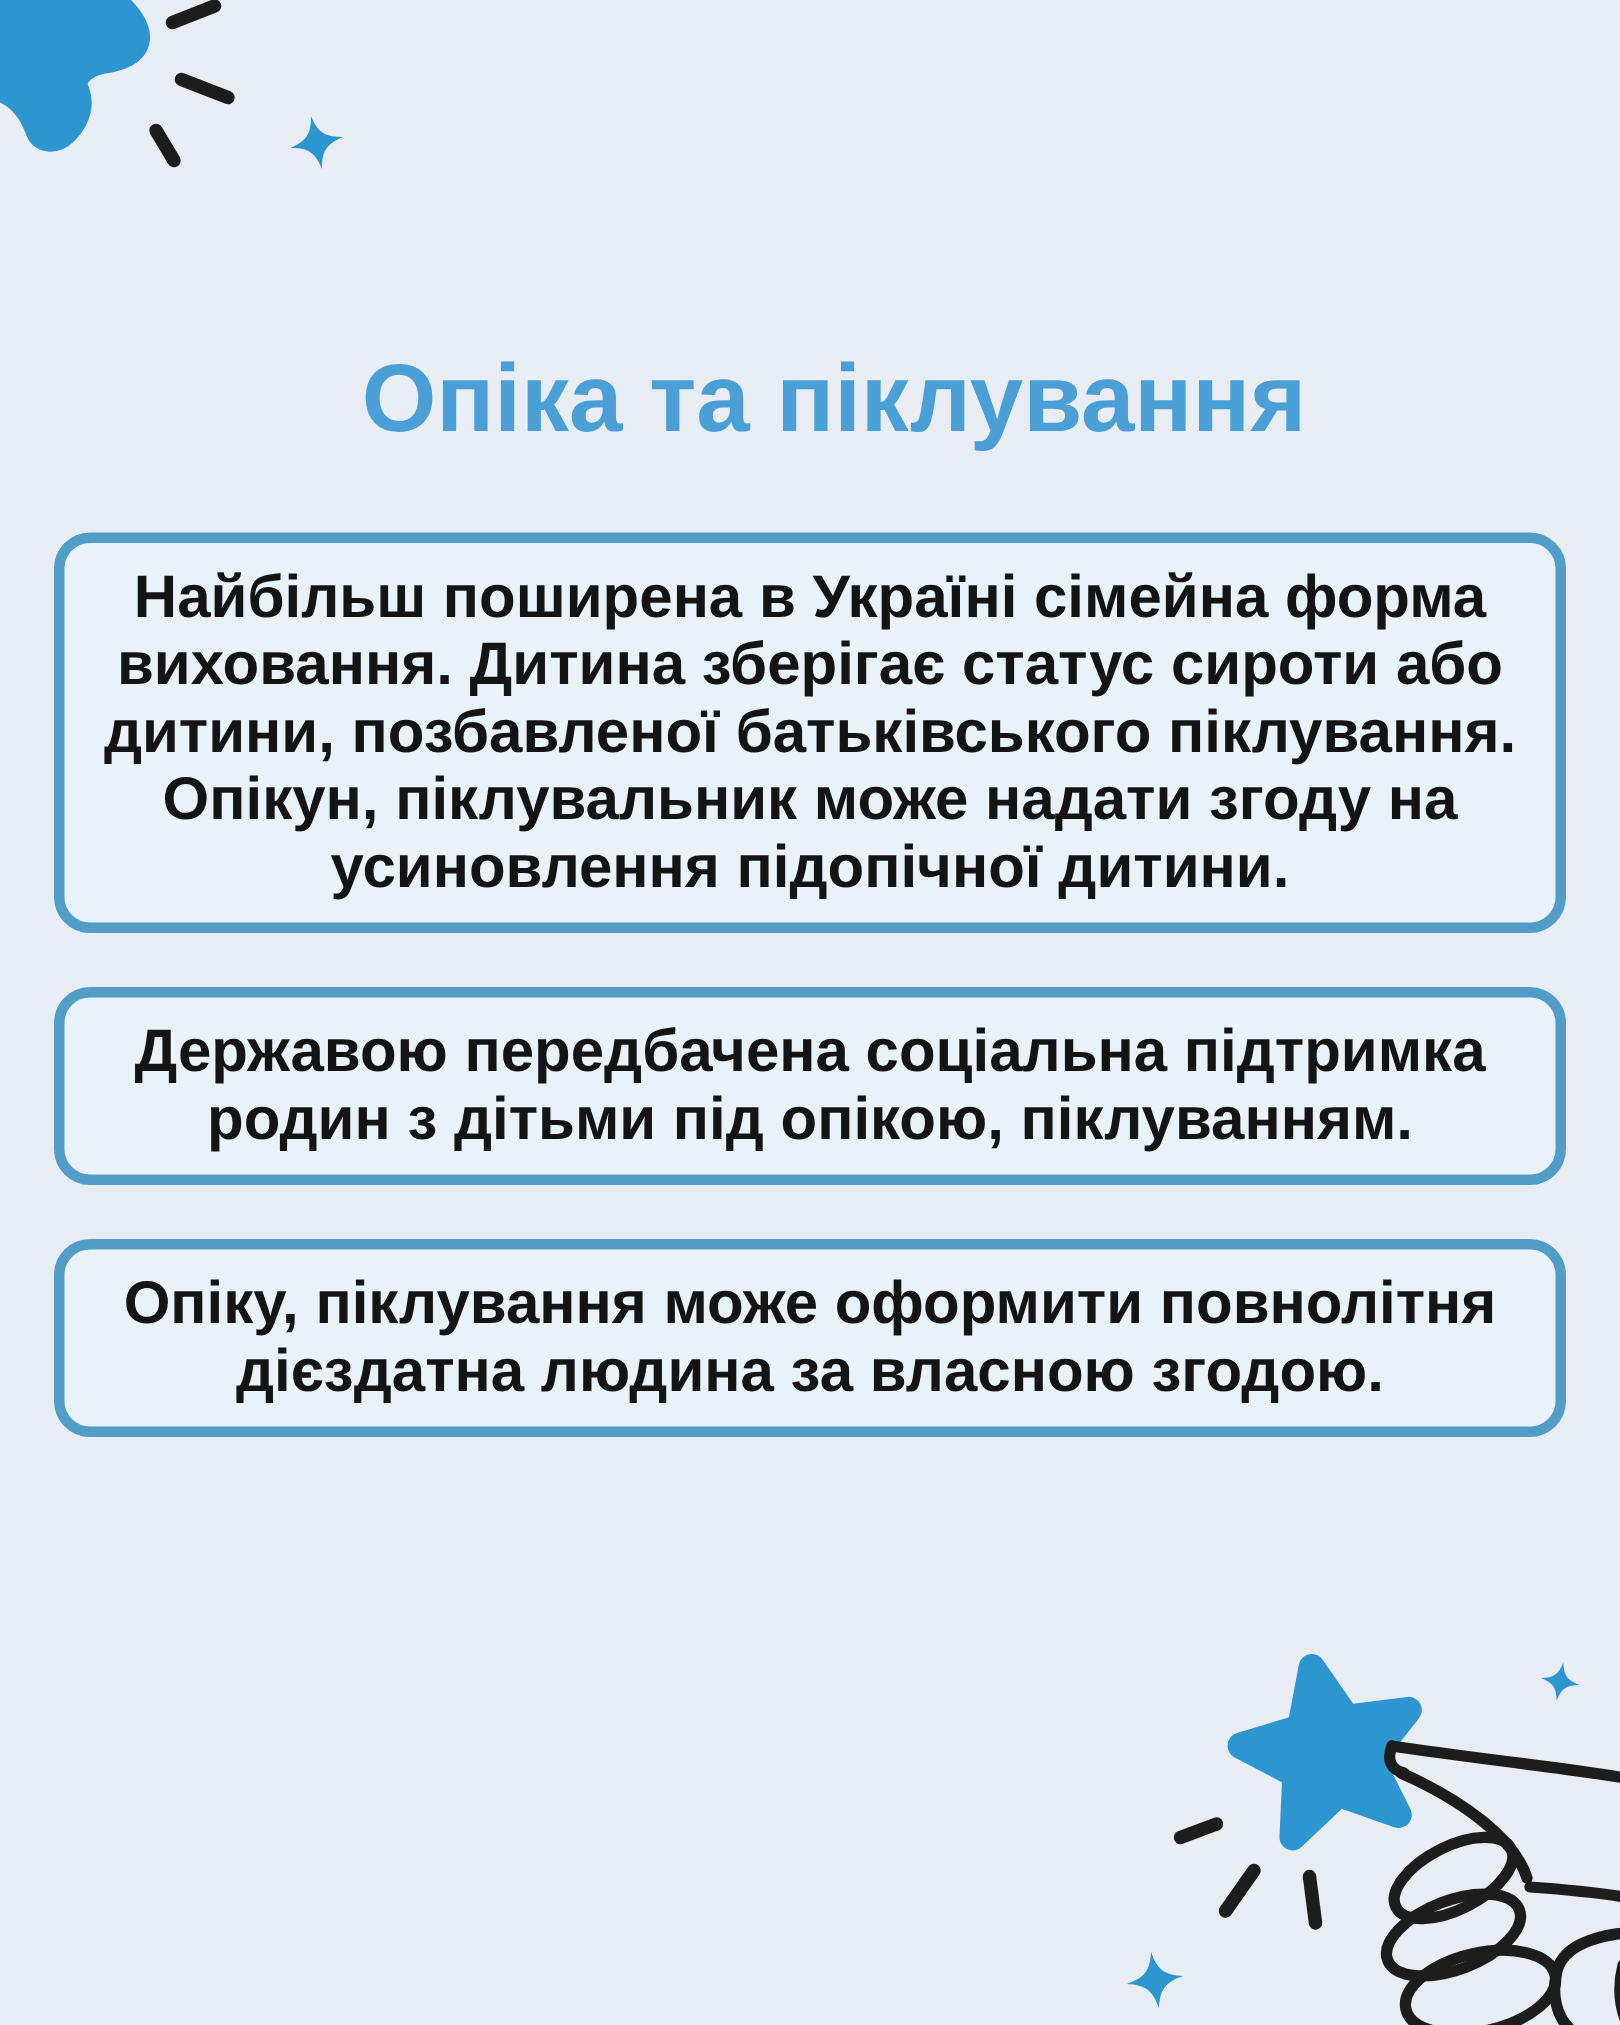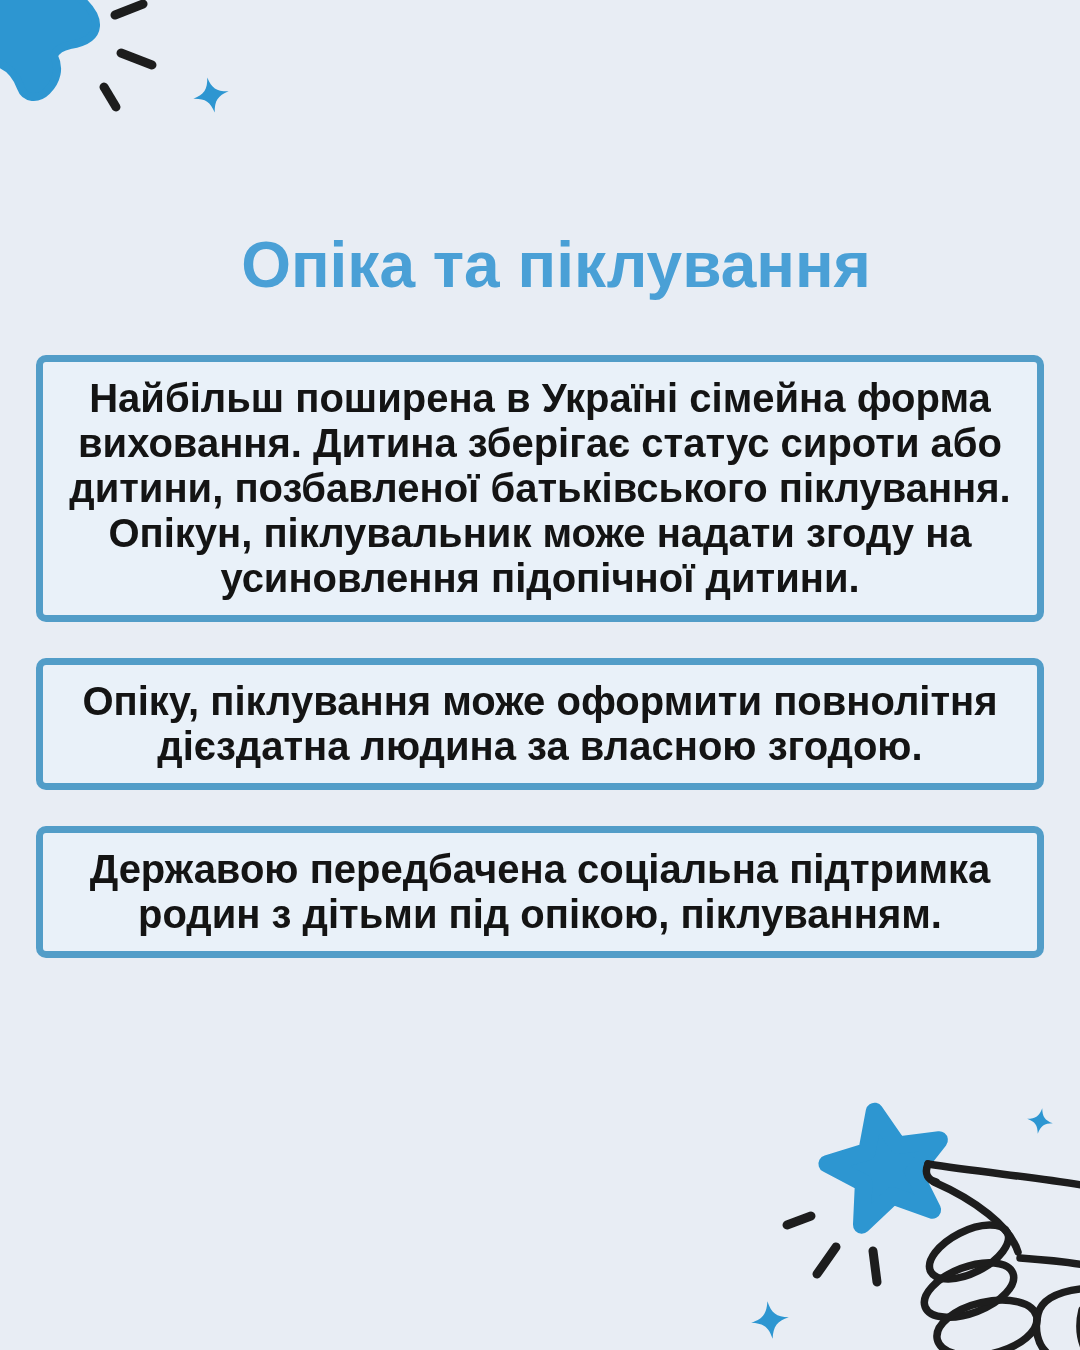--- a/index.html
+++ b/index.html
@@ -33,21 +33,21 @@
   }
   .cards{
     position:absolute;left:36px;top:355px;width:1008px;
     display:flex;flex-direction:column;gap:36px;
     z-index:1;
   }
   .card{
     box-sizing:border-box;
     background:var(--card-background);
     border:7px solid var(--card-border);
-    border-radius:10px;
+    border-radius:24px;
     padding:14px 22px;
     display:flex;align-items:center;justify-content:center;
   }
   .card-text{
     margin:0;
     font-size:40px;line-height:45px;font-weight:bold;
     color:var(--text);
     text-align:center;
     white-space:pre-line;
   }
@@ -61,26 +61,26 @@
 
   <div class="cards">
     <section class="card">
       <p class="card-text">Найбільш поширена в Україні сімейна форма
 виховання. Дитина зберігає статус сироти або
 дитини, позбавленої батьківського піклування.
 Опікун, піклувальник може надати згоду на
 усиновлення підопічної дитини.</p>
     </section>
     <section class="card">
+      <p class="card-text">Державою передбачена соціальна підтримка
+родин з дітьми під опікою, піклуванням.</p>
+    </section>
+    <section class="card">
       <p class="card-text">Опіку, піклування може оформити повнолітня
 дієздатна людина за власною згодою.</p>
-    </section>
-    <section class="card">
-      <p class="card-text">Державою передбачена соціальна підтримка
-родин з дітьми під опікою, піклуванням.</p>
     </section>
   </div>
 
   <svg class="deco" viewBox="0 0 1080 1350" xmlns="http://www.w3.org/2000/svg">
 
     <g>
       <path style="fill:var(--star-blue);stroke:var(--star-blue)" stroke-width="8" stroke-linejoin="round" d="M -15 -15 L 62 -15 C 82 -2 97 12 96 26 C 95 38 83 43 70 45
                C 61 47 56 50 54 56 C 60 68 57 81 47 91 C 38 100 25 99 21 88
                C 17 77 10 68 0 64 C -8 61 -14 58 -18 54 Z"></path>
       <g style="stroke:var(--line-art)" stroke-width="9" stroke-linecap="round">

